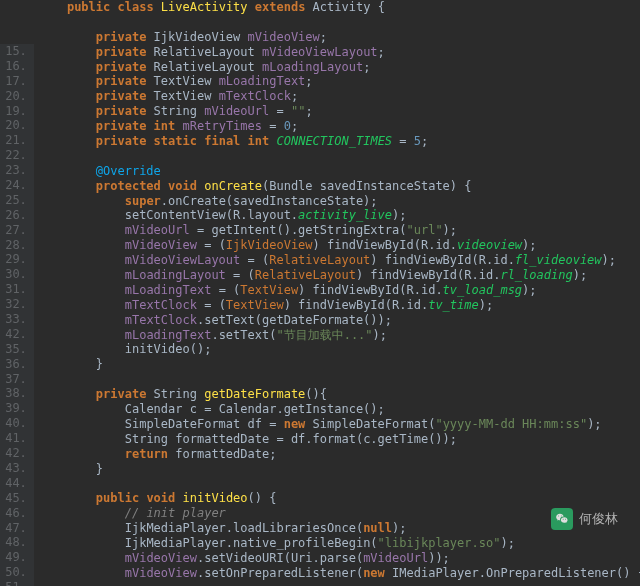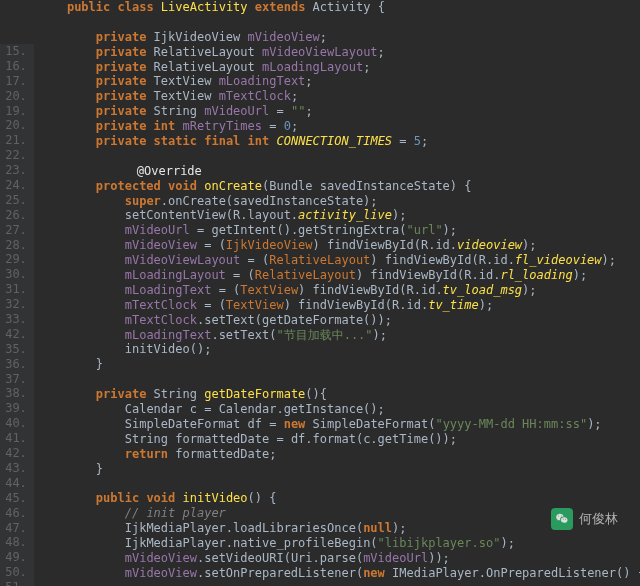--- a/index.html
+++ b/index.html
@@ -35,25 +35,25 @@
     padding-left: 4px;
     white-space: pre;
     overflow: hidden;
   }
   .line { height: 14.9px; }
   .kw { color: #cc7832; font-weight: bold; }
   .cls { color: #a9b7c6; }
   .method { color: #fde047; }
   .str { color: #6a8759; }
   .num { color: #6897bb; }
-  .anno { color: #e5e5e5; margin-left: 41px; }
+  .anno { color: #0ea5e9; }
   .comment { color: #808080; font-style: italic; }
   .cast { color: #cc7832; }
   .field { color: #9876aa; }
-  .const { color: #fde047; font-style: italic; }
+  .const { color: #22c55e; font-style: italic; }
   .watermark {
     position: absolute;
     right: 22px;
     bottom: 56px;
     display: flex;
     align-items: center;
     gap: 6px;
     opacity: 0.85;
   }
   .wm-icon {

